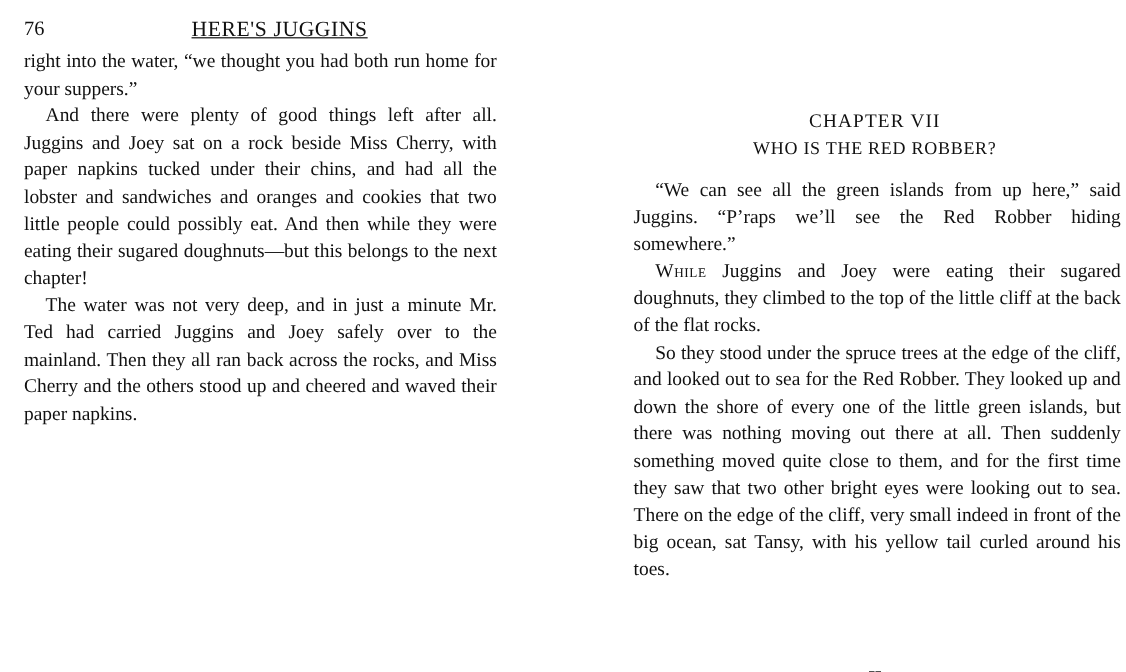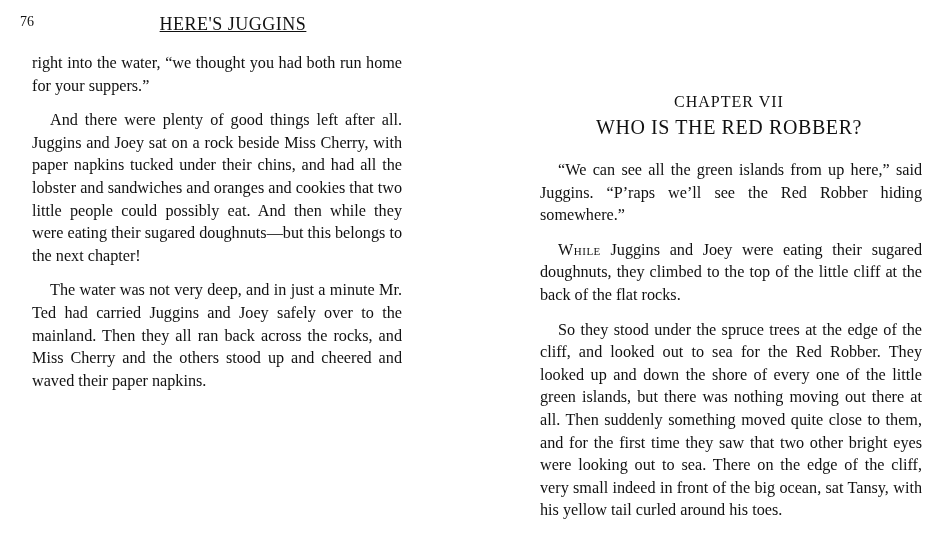--- a/index.html
+++ b/index.html
@@ -2,32 +2,32 @@
 <html><head>
 <meta charset="utf-8">
 <style>
   html, body { margin: 0; padding: 0; background: #ffffff; }
   body { width: 938px; height: 560px; position: relative; overflow: hidden;
          font-family: "Liberation Serif", "DejaVu Serif", serif; color: #111; }
   .page { position: absolute; top: 0; }
   .left { left: 0; width: 430px; }
   .right { left: 520px; width: 418px; }
   .running-head { position: absolute; top: 14px; left: 20px; width: 400px; height: 24px; }
-  .folio-left { position: absolute; left: 0; top: 0; font-size: 14px; }
+  .folio-left { position: absolute; left: 0; top: 0; font-size: 17px; }
   .running-title { position: absolute; left: 0; right: 0; top: 0; text-align: center;
                    font-size: 18px; letter-spacing: 0.5px; padding-left: 26px; text-decoration: underline; }
   .text { position: absolute; font-size: 16.2px; line-height: 22.6px; text-align: justify; }
   .left .text { left: 20px; top: 40px; width: 394px; }
   .right .text { left: 8px; top: 147px; width: 406px; }
-  .text p { margin: 12px; text-indent: 0; }
+  .text p { margin: 0; text-indent: 0; }
   .text p.indent { text-indent: 18px; }
   .chapter-label { position: absolute; left: 0; width: 418px; top: 93px; text-align: center;
                    font-size: 16px; letter-spacing: 1px; }
   .chapter-title { position: absolute; left: 0; width: 418px; top: 116px; text-align: center;
-                   font-size: 20px; letter-spacing: 0.6px; }
+                   font-size: 15px; letter-spacing: 0.6px; }
   .smallcaps { font-variant: small-caps; letter-spacing: 0.5px; }
   .folio-right { position: absolute; left: 0; width: 418px; top: 558px; text-align: center;
                  font-size: 11px; font-weight: bold; }
 </style>
 </head>
 <body>
 
 <div class="page left">
   <div class="running-head">
     <span class="folio-left">76</span>

